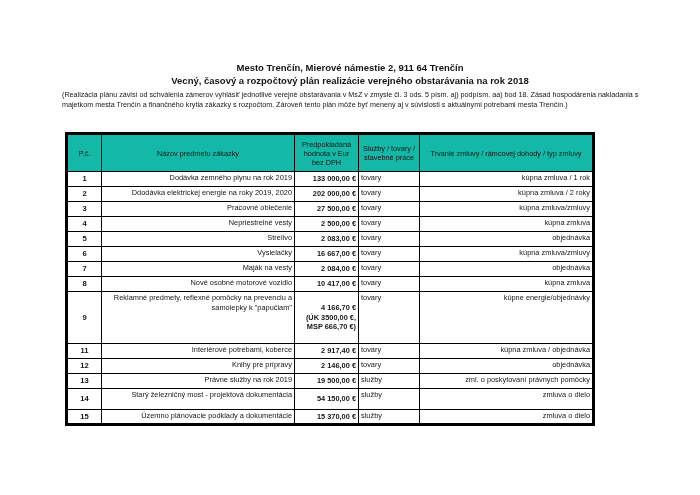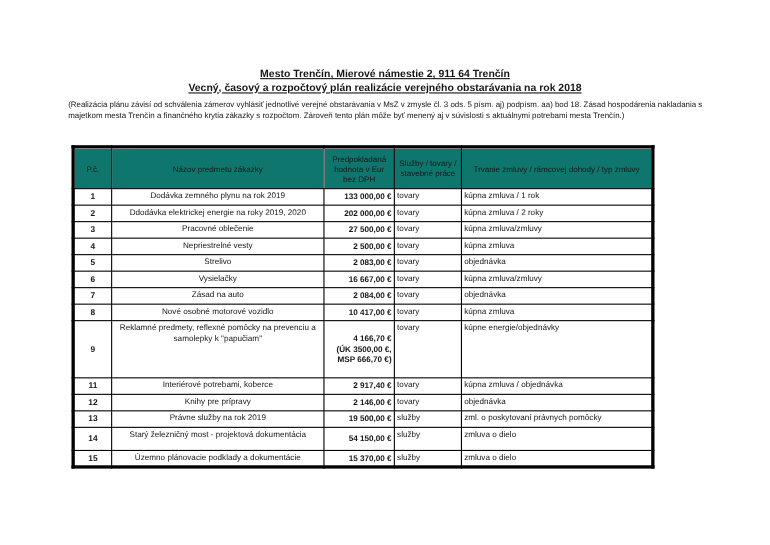--- a/index.html
+++ b/index.html
@@ -3,62 +3,62 @@
 <meta charset="utf-8">
 <style>
   html, body { margin:0; padding:0; }
   body {
     width:700px; height:495px;
     background:#ffffff;
     font-family:"Liberation Sans", sans-serif;
     color:#151515;
     overflow:hidden;
   }
-  .titles { text-align:center; margin-top:62px;text-decoration:underline; }
+  .titles { text-align:center; margin-top:62px; }
   .title-line { font-weight:bold; font-size:9.5px; line-height:12.5px; }
   .intro {
     margin:3px 1px 0 62px;
     width:578px;
     font-size:7.2px;
     line-height:10px;
     text-align:left;
   }
   table.plan {
     border-collapse:collapse;
     table-layout:fixed;
     width:527px;
     margin:22px 0 0 65px;
     border:3px solid #000;
   }
   .plan th, .plan td { border:1.6px solid #000; overflow:hidden; }
   .plan thead tr { height:38px; }
   .plan th {
-    background:#0f766e;
+    background:#14b8a6;
     font-weight:normal;
     font-size:7.3px;
     line-height:9px;
     text-align:center;
     vertical-align:middle;
     padding:2px 3px;
   }
   .plan td {
     font-size:7.4px;
     line-height:9.5px;
     padding:1px 2px;
     vertical-align:top;
     background:#ffffff;
   }
   .plan tr.row { height:15px; }
   .plan tr.row-tall { height:52px; }
   .plan tr.row-med { height:21px; }
   td.c-num { text-align:center; vertical-align:middle; font-weight:bold; font-size:7.6px; }
-  td.c-name { text-align:center; }
+  td.c-name { text-align:right; }
   td.c-value { text-align:right; white-space:pre-line; vertical-align:middle;font-weight:bold; }
   td.c-type { text-align:left; }
-  td.c-contract { text-align:left;margin-left:32px; }
+  td.c-contract { text-align:right;margin-left:32px; }
   col.w-num { width:35px; }
   col.w-name { width:193px; }
   col.w-value { width:64px; }
   col.w-type { width:61px; }
   col.w-contract { width:174px; }
 </style>
 </head>
 <body>
 
 <div>
@@ -125,21 +125,21 @@
       </tr>
       <tr class="row">
         <td class="c-num">6</td>
         <td class="c-name">Vysielačky</td>
         <td class="c-value">16 667,00 €</td>
         <td class="c-type">tovary</td>
         <td class="c-contract">kúpna zmluva/zmluvy</td>
       </tr>
       <tr class="row">
         <td class="c-num">7</td>
-        <td class="c-name">Zásad na auto</td>
+        <td class="c-name">Maják na vesty</td>
         <td class="c-value">2 084,00 €</td>
         <td class="c-type">tovary</td>
         <td class="c-contract">objednávka</td>
       </tr>
       <tr class="row">
         <td class="c-num">8</td>
         <td class="c-name">Nové osobné motorové vozidlo</td>
         <td class="c-value">10 417,00 €</td>
         <td class="c-type">tovary</td>
         <td class="c-contract">kúpna zmluva</td>

